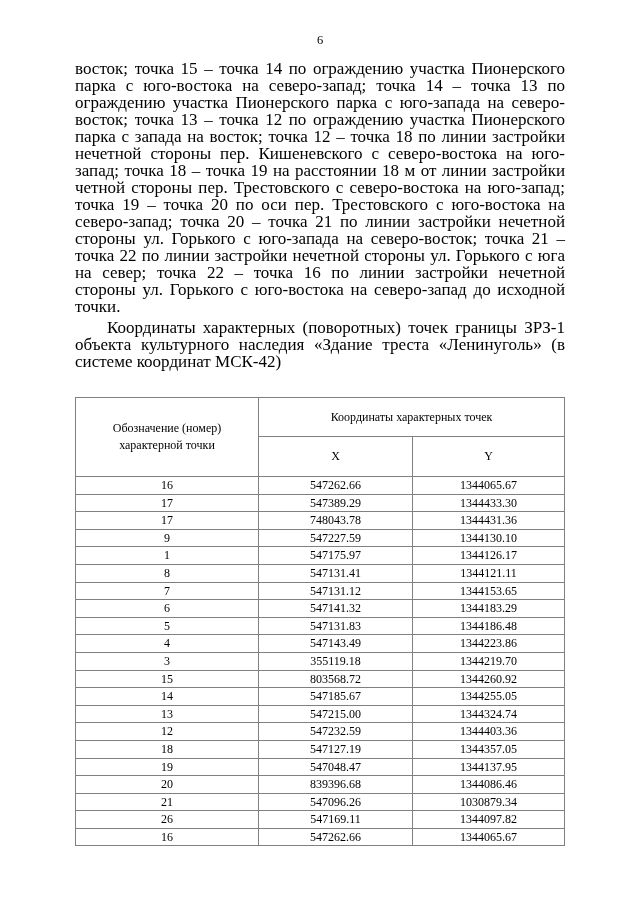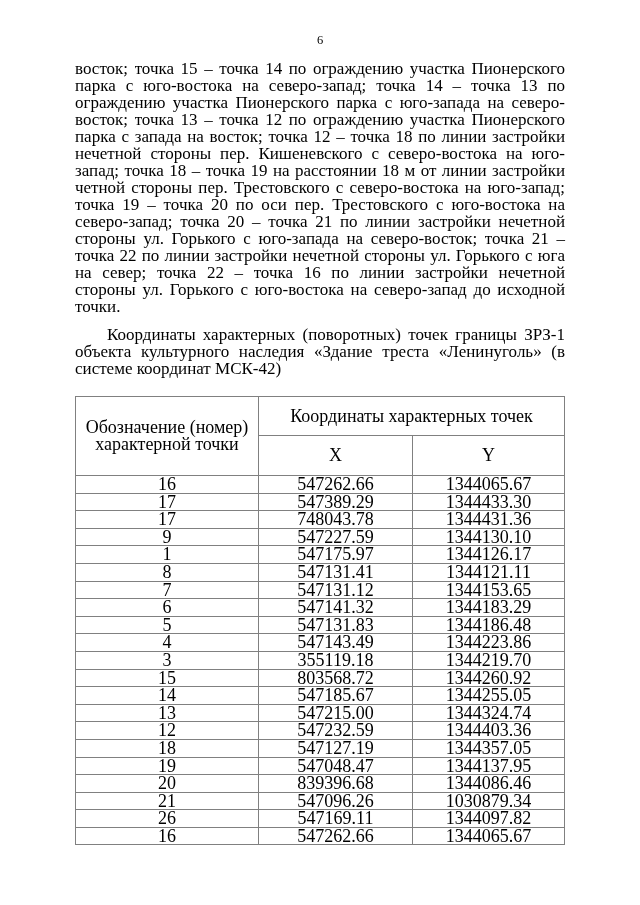--- a/index.html
+++ b/index.html
@@ -41,28 +41,28 @@
   p.body-par {
     margin: 0;
     font-size: 17px;
     line-height: 17px;
     text-align: justify;
     text-justify: inter-word;
     hyphens: none;
   }
   p.body-par.indented {
     text-indent: 32px;
-    margin-top: 11px;
+    margin-top: 4px;
   }
   table.coord-table {
-    margin-top: 19px;
+    margin-top: 27px;
     border-collapse: collapse;
     width: 490px;
     table-layout: fixed;
-    font-size: 18px;
+    font-size: 12px;
     padding-left: 8px;
   }
   table.coord-table td,
   table.coord-table th {
     border: 1px solid #808080;
     padding: 0;
     text-align: center;
     vertical-align: middle;
     font-weight: normal;
   }

